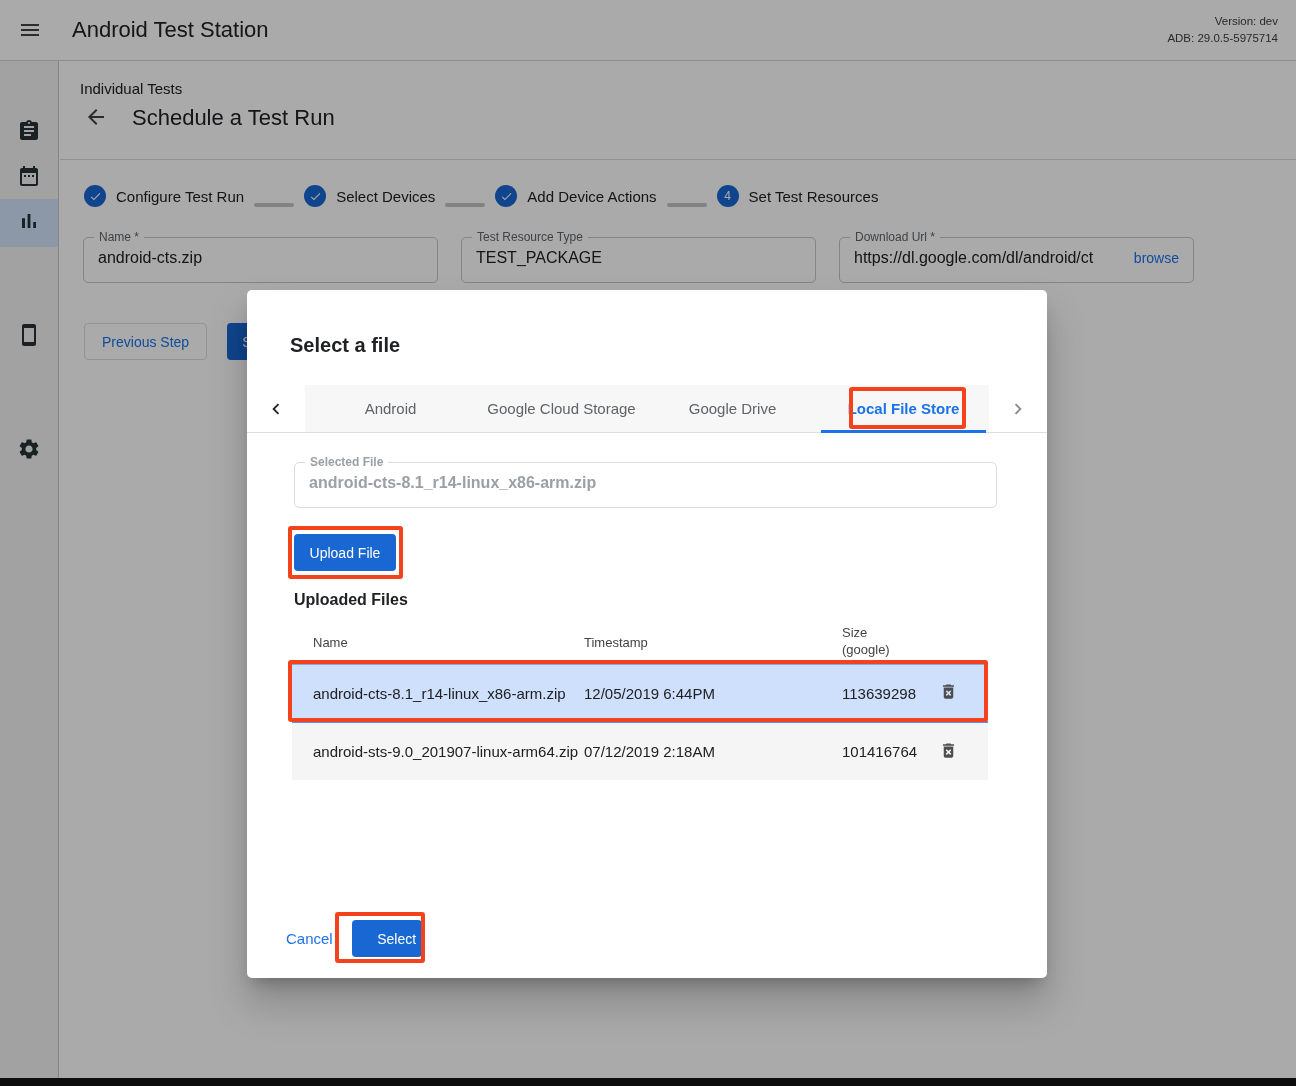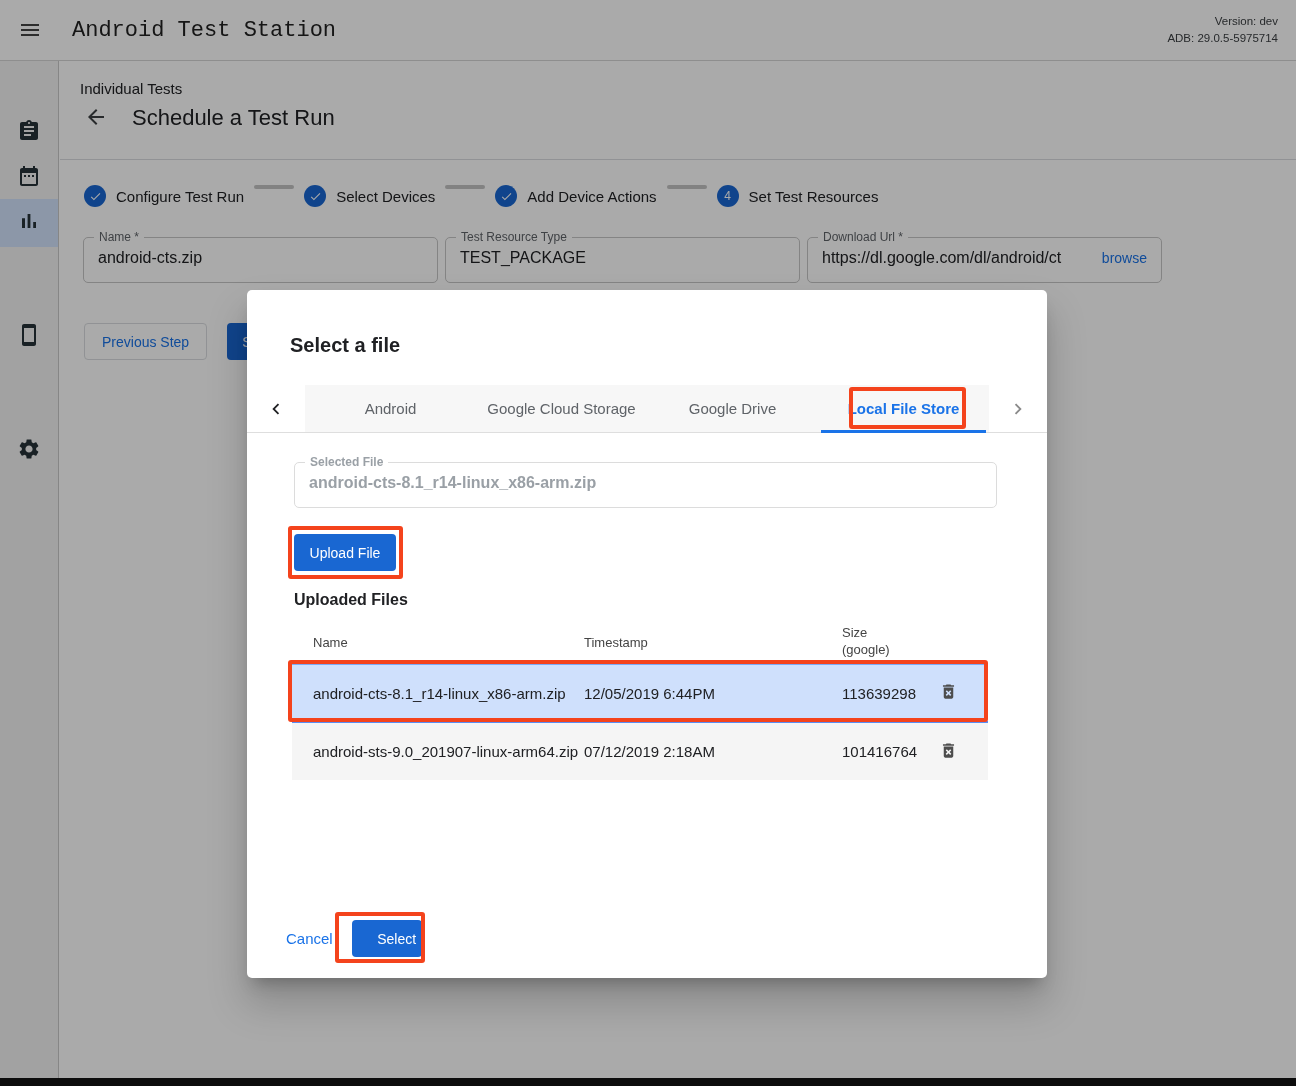--- a/index.html
+++ b/index.html
@@ -4,48 +4,48 @@
 <style>
   * { margin:0; padding:0; box-sizing:border-box; }
   html,body { background:#000; }
   body { font-family:"Liberation Sans", sans-serif; }
   .screen { position:relative; width:1296px; height:1086px; background:#fff; overflow:hidden; }
 
   
   .app-header { position:absolute; top:0; left:0; right:0; height:61px; background:#fff;
     border-bottom:1px solid #d6d6d6; display:flex; align-items:center; padding:0 18px; z-index:1; }
   .hamburger { width:24px; height:24px; color:#424242; cursor:pointer; }
-  .app-title { margin-left:30px; font-size:22px; color:#212121;font-family:Liberation Mono, monospace; }
+  .app-title { margin-left:30px; font-size:22px; color:#212121; }
   .version-info { margin-left:auto; text-align:right; font-size:11.5px; color:#3c4043; line-height:1.5; }
 
   
   .sidebar { position:absolute; top:61px; left:0; width:59px; bottom:0; background:#f4f4f4;
     border-right:1px solid #c9c9c9; z-index:1; }
   .nav-item { position:absolute; left:0; width:58px; height:48px; display:flex; align-items:center;
     justify-content:center; color:#263238; cursor:pointer; }
   .nav-item svg { width:24px; height:24px; }
   .nav-item.selected { background:#d2e3fc; }
 
   
   .content { position:absolute; left:60px; top:61px; right:0; bottom:0; background:#fff; z-index:1; }
   .toolbar { position:absolute; top:0; left:0; right:0; height:99px; border-bottom:1px solid #dadce0; }
   .breadcrumb { position:absolute; left:20px; top:19px; font-size:15px; color:#202124; }
   .title-row { position:absolute; left:24px; top:44px; display:flex; gap:24px; }
   .back-arrow { width:24px; height:24px; color:#3c4043; cursor:pointer; }
   .page-title { font-size:22px; color:#202124; }
 
-  .stepper { position:absolute; left:24px; top:124px; display:flex; align-items:flex-start; }
+  .stepper { position:absolute; left:24px; top:124px; display:flex; align-items:flex-end; }
   .step { display:flex; align-items:center; gap:10px; }
   .step-circle { width:22px; height:22px; border-radius:50%; background:#1967d2; color:#fff;
     display:flex; align-items:center; justify-content:center; font-size:12px; }
   .step-circle svg { width:13px; height:13px; }
   .step-label { font-size:15px; color:#202124; }
   .step-connector { width:40px; height:4px; border-radius:2px; background:#c4c4c4; margin:0 10px; }
 
-  .fields { position:absolute; left:23px; top:176px; display:flex; gap:7px; }
+  .fields { position:absolute; left:23px; top:176px; display:flex; gap:23px; }
   .field { position:relative; width:355px; height:46px; border:1px solid #c6c6c6; border-radius:5px;
     padding:11px 14px 0 14px; display:flex; align-items:baseline; background:#fff; }
   .field-label { position:absolute; top:-8px; left:10px; background:#fff; padding:0 5px;
     font-size:12px; color:#5f6368; white-space:nowrap; }
   .field-value { font-size:16px; color:#202124; white-space:nowrap; overflow:hidden; flex:1; }
   .browse-link { font-size:14px; color:#1a73e8; margin-left:8px; cursor:pointer; }
 
   .page-actions { position:absolute; left:24px; top:262px; display:flex; gap:20px; }
   .btn-outline { height:37px; padding:0 17px; border:1px solid #dadce0; border-radius:4px;
     background:#fff; color:#1a73e8; font-size:14px; display:flex; align-items:center; cursor:pointer; }

